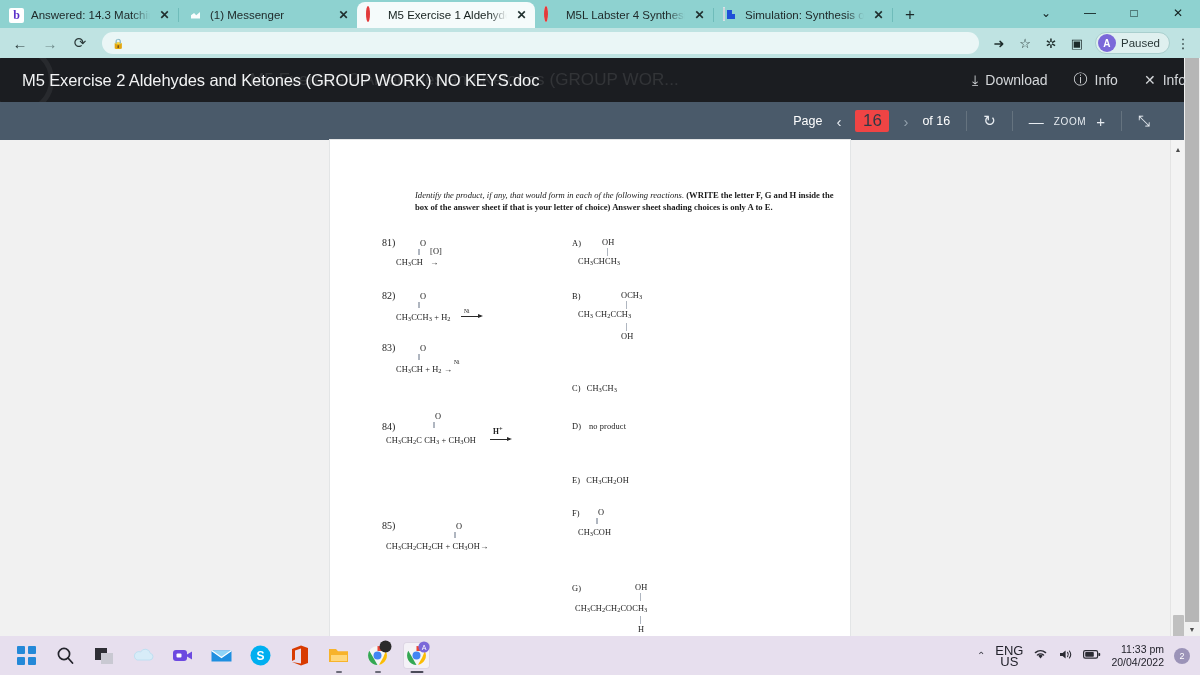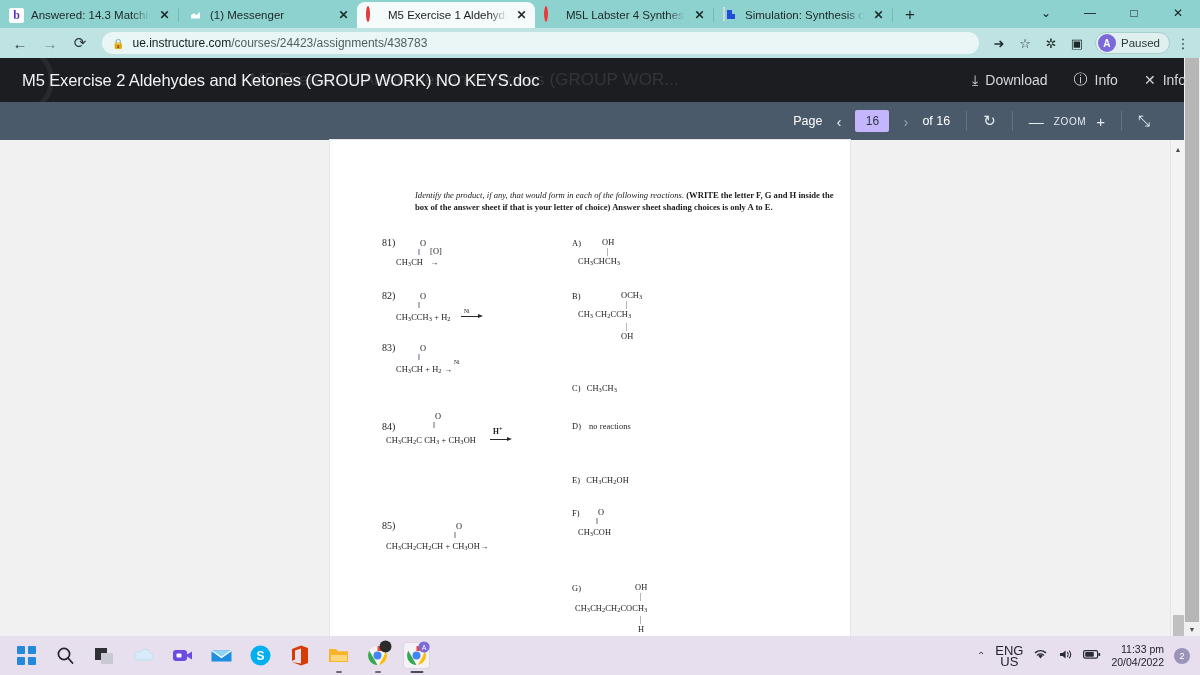--- a/index.html
+++ b/index.html
@@ -131,23 +131,23 @@
   .toolbar {
     height: 38px; background: #4a5a6a; display: flex; align-items: center;
     justify-content: flex-end; padding-right: 34px; gap: 0; color: #e2e7ec;
   }
   .tb-group { display: flex; align-items: center; gap: 10px; padding: 0 16px; height: 20px; }
   .tb-div { width: 1px; height: 20px; background: #65737f; }
   .tb-lbl { font-size: 12.5px; color: #ffffff; }
   .tb-arrow { font-size: 15px; color: #e7ecf1; padding: 0 4px; }
   .tb-arrow.dim { color: #93a1ad; }
   .pagebox {
-    width: 34px; height: 22px; background: #c4b5fd; border-radius: 2px;
+    width: 34px; height: 22px; background: #ef4444; border-radius: 2px;
     display: flex; align-items: center; justify-content: center;
-    font-size: 12px; color: #2e3a45;
+    font-size: 17px; color: #2e3a45;
   }
   .tb-ic { font-size: 15px; color: #e7ecf1; }
   .tb-zoom { font-size: 10px; letter-spacing: .6px; color: #e7ecf1; }
 
   
   .canvas-area {
     position: absolute; left: 0; right: 0; top: 82px; bottom: 0;
     background: #f1f1f1;
   }
   .page {
@@ -287,21 +287,20 @@
     </div>
   </div>
 
   <div class="omnibar">
     <div class="navbtn">←</div>
     <div class="navbtn fwd">→</div>
     <div class="navbtn">⟳</div>
 
     <div class="urlbox">
       <span class="lock">🔒</span>
-      <span class="urltext"><span class="host">ue.instructure.com</span><span class="path">/courses/24423/assignments/438783</span></span>
     </div>
 
     <div class="omni-icons">
       <div class="oi">➜</div>
       <div class="oi">☆</div>
     </div>
     <div class="oi">✲</div>
     <div class="oi">▣</div>
     <div class="profile-pill">
       <span class="profile-av">A</span>
@@ -424,21 +423,21 @@
           <div class="chem" style="left:296px; top:143px;"><span class="bond">|</span></div>
           <div class="chem" style="left:291px; top:153px;"><span class="f">OH</span></div>
 
           <div class="chem" style="left:242px; top:205px;">
             <span class="f">C)</span>
             <span class="f">&nbsp;CH<sub>3</sub>CH<sub>3</sub></span>
           </div>
 
           <div class="chem" style="left:242px; top:243px;">
             <span class="f">D)</span>
-            <span class="f" style="margin-left:4px;">no reactions</span>
+            <span class="f" style="margin-left:4px;">no product</span>
           </div>
 
           <div class="chem" style="left:242px; top:297px;">
             <span class="f">E)</span>
             <span class="f">&nbsp;CH<sub>3</sub>CH<sub>2</sub>OH</span>
           </div>
 
           <div class="chem" style="left:242px; top:330px;">
             <span class="f">F)</span>
           </div>

